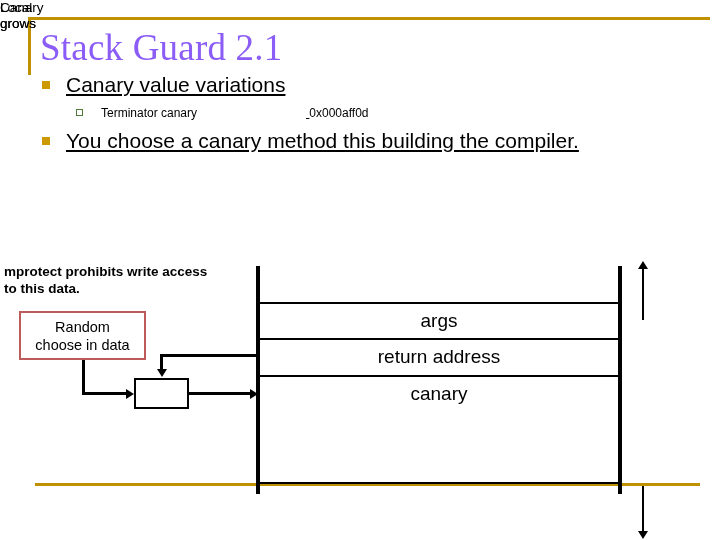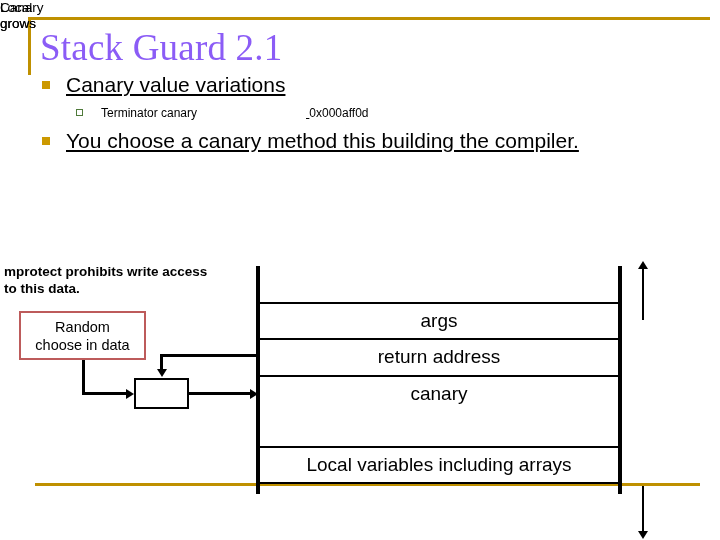--- a/index.html
+++ b/index.html
@@ -289,23 +289,20 @@
       </div>
       <div class="stack-row" style="top:36px;">
         <span>args</span>
       </div>
       <div class="stack-row" style="top:72px;">
         <span>return address</span>
       </div>
       <div class="stack-row" style="top:109px;">
         <span>canary</span>
       </div>
-      <div class="stack-row" style="top:180px;">
-        <span>Local variables including arrays</span>
-      </div>
       <div class="stack-row" style="top:216px; height:12px;">
         <span></span>
       </div>
     </div>
 
     <div class="ln" style="left:642px; top:268px; width:2px; height:52px;"></div>
     <div class="arrow arrow-up" style="left:638px; top:261px;"></div>
     <div class="grow-label">
       <div>Canary</div>
       <div>grows</div>

